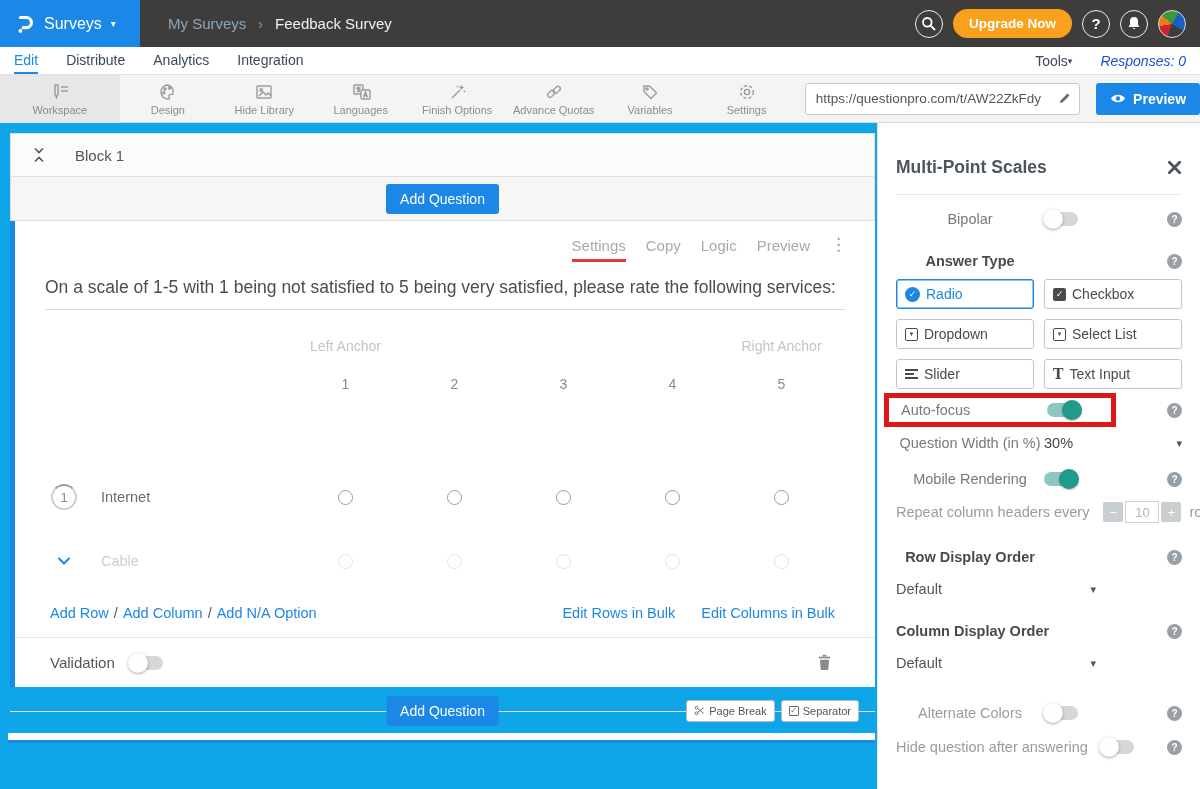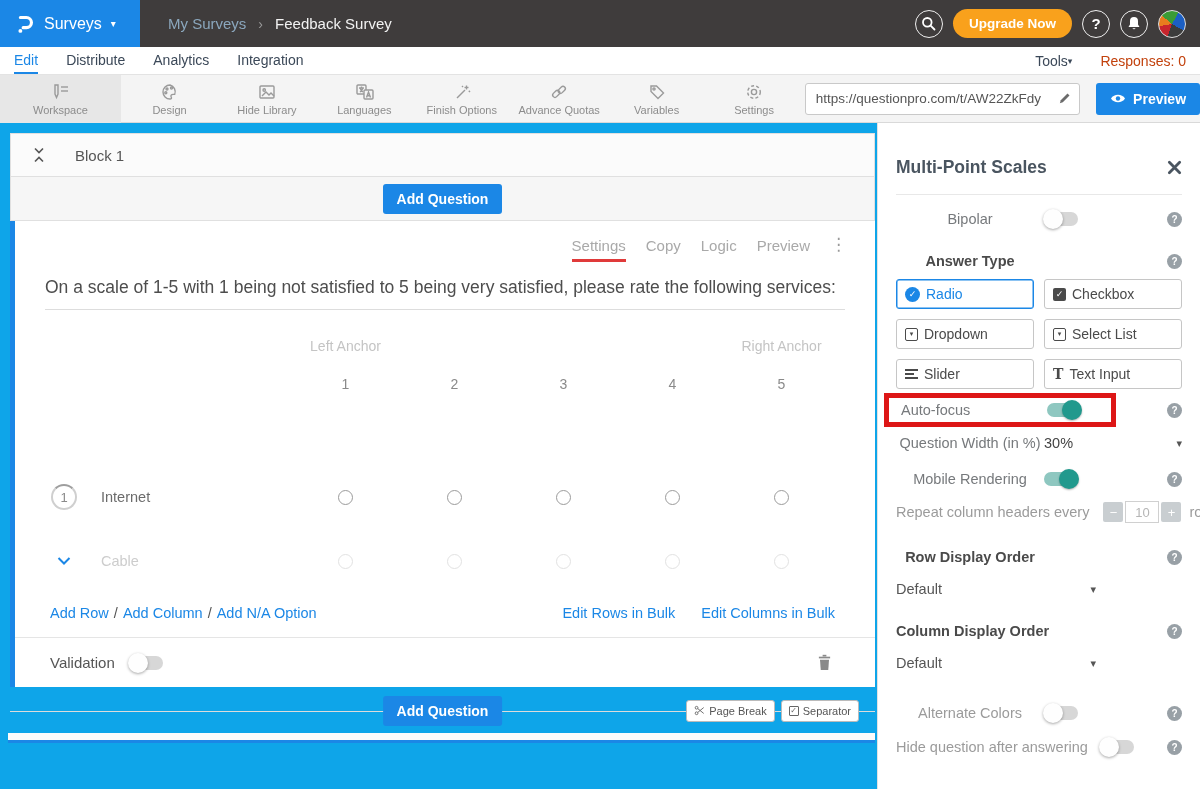--- a/index.html
+++ b/index.html
@@ -21,42 +21,42 @@
   .upgrade-btn { height:29px; border-radius:15px; background:#f9a11c; color:#fff; font-size:13.5px; font-weight:bold; display:flex; align-items:center; padding:0 16px; cursor:pointer; }
   .avatar { width:28px; height:28px; border-radius:50%; border:1.5px solid #ddd; background:conic-gradient(from 200deg,#c9252d 0 60deg,#e87b1e 60deg 110deg,#3a9b35 110deg 190deg,#1b5fc4 190deg 280deg,#3c3c3c 280deg 360deg); cursor:pointer; }
 
   
   .tabbar { height:28px; background:#fff; border-bottom:1px solid #e3e3e3; display:flex; align-items:stretch; padding:0 14px; }
   .tab { display:flex; align-items:center; font-size:14px; color:#3b4858; margin-right:28px; cursor:pointer; border-bottom:2px solid transparent; }
   .tab.active { color:#1b87e6; border-bottom-color:#1b87e6; }
   .tabbar-right { margin-left:auto; display:flex; align-items:center; gap:28px; }
   .tools-dd { font-size:14px; color:#3b4858; cursor:pointer; display:flex; align-items:center; }
   .tools-dd .caret { font-size:9px; }
-  .responses { font-size:14px; color:#c2410c; }
+  .responses { font-size:14px; color:#1d4ed8;font-style:italic; }
 
   
   .toolbar { height:48px; background:#f4f4f4; border-bottom:1px solid #d9d9d9; display:flex; align-items:center; }
   .tool-item { width:100px; height:48px; display:flex; flex-direction:column; align-items:center; justify-content:center; gap:2px; cursor:pointer; }
   .tool-item:first-child { width:124px; }
   .tool-item.active { background:#e7e7e7; }
   .tool-item svg { stroke:#9a9a9a; fill:none; stroke-width:1.4; }
   .tool-label { font-size:11px; color:#8c8c8c; white-space:nowrap; }
-  .url-group { margin-left:2px; height:32px; border:1px solid #c9c9c9; border-radius:3px; background:#fff; display:flex; align-items:center; }
+  .url-group { margin-left:10px; height:32px; border:1px solid #c9c9c9; border-radius:3px; background:#fff; display:flex; align-items:center; }
   .url-text { font-size:13.5px; color:#555; padding:0 8px 0 10px; white-space:nowrap; }
   .url-pencil { width:30px; height:100%; display:flex; align-items:center; justify-content:center; cursor:pointer; }
   .preview-btn { margin-left:16px; height:32px; background:#1b87e6; border-radius:3px; color:#fff; font-size:14px; font-weight:bold; display:flex; align-items:center; gap:7px; padding:0 14px; cursor:pointer; }
 
   
   .content { display:flex; height:666px; }
   .main { width:877px; background:#0ea5e9; flex:none; }
 
   .block-header { margin:10px 2px 0 10px; background:#fbfbfb; border:1px solid #e0e0e0; height:44px; display:flex; align-items:center; padding-left:22px; gap:30px; }
   .block-title { font-size:15px; color:#555; }
   .addq-strip { margin:0 2px 0 10px; background:#f6f6f6; border:1px solid #e0e0e0; border-top:none; height:44px; display:flex; align-items:center; justify-content:center; }
-  .btn-blue { background:#1b87e6; color:#fff; font-size:14px; font-weight:bold; border:none; border-radius:3px; padding:7px 14px; cursor:pointer; }
+  .btn-blue { background:#1b87e6; color:#fff; font-size:14px; font-weight:normal; border:none; border-radius:3px; padding:7px 14px; cursor:pointer; }
 
   .qcard { margin:0 2px 0 10px; background:#fff; border-left:5px solid #1b87e6; }
   .qtabs { display:flex; justify-content:flex-end; align-items:flex-start; gap:20px; padding:16px 28px 0 0; }
   .qtab { font-size:15px; color:#a9a9a9; cursor:pointer; padding-bottom:5px; border-bottom:3px solid transparent; }
   .qtab.active { border-bottom-color:#e03a3a; }
   .dots-menu { color:#9a9a9a; font-size:17px; line-height:17px; cursor:pointer; margin-top:-1px; }
   .qtext { margin:12px 30px 0 30px; font-size:17.5px; color:#4d4d4d; line-height:1.55; }
   .qdivider { margin:8px 30px 0 30px; border:none; border-top:1px solid #ddd; }
 
   .mtx { margin:28px 0 0 36px; width:785px; }

